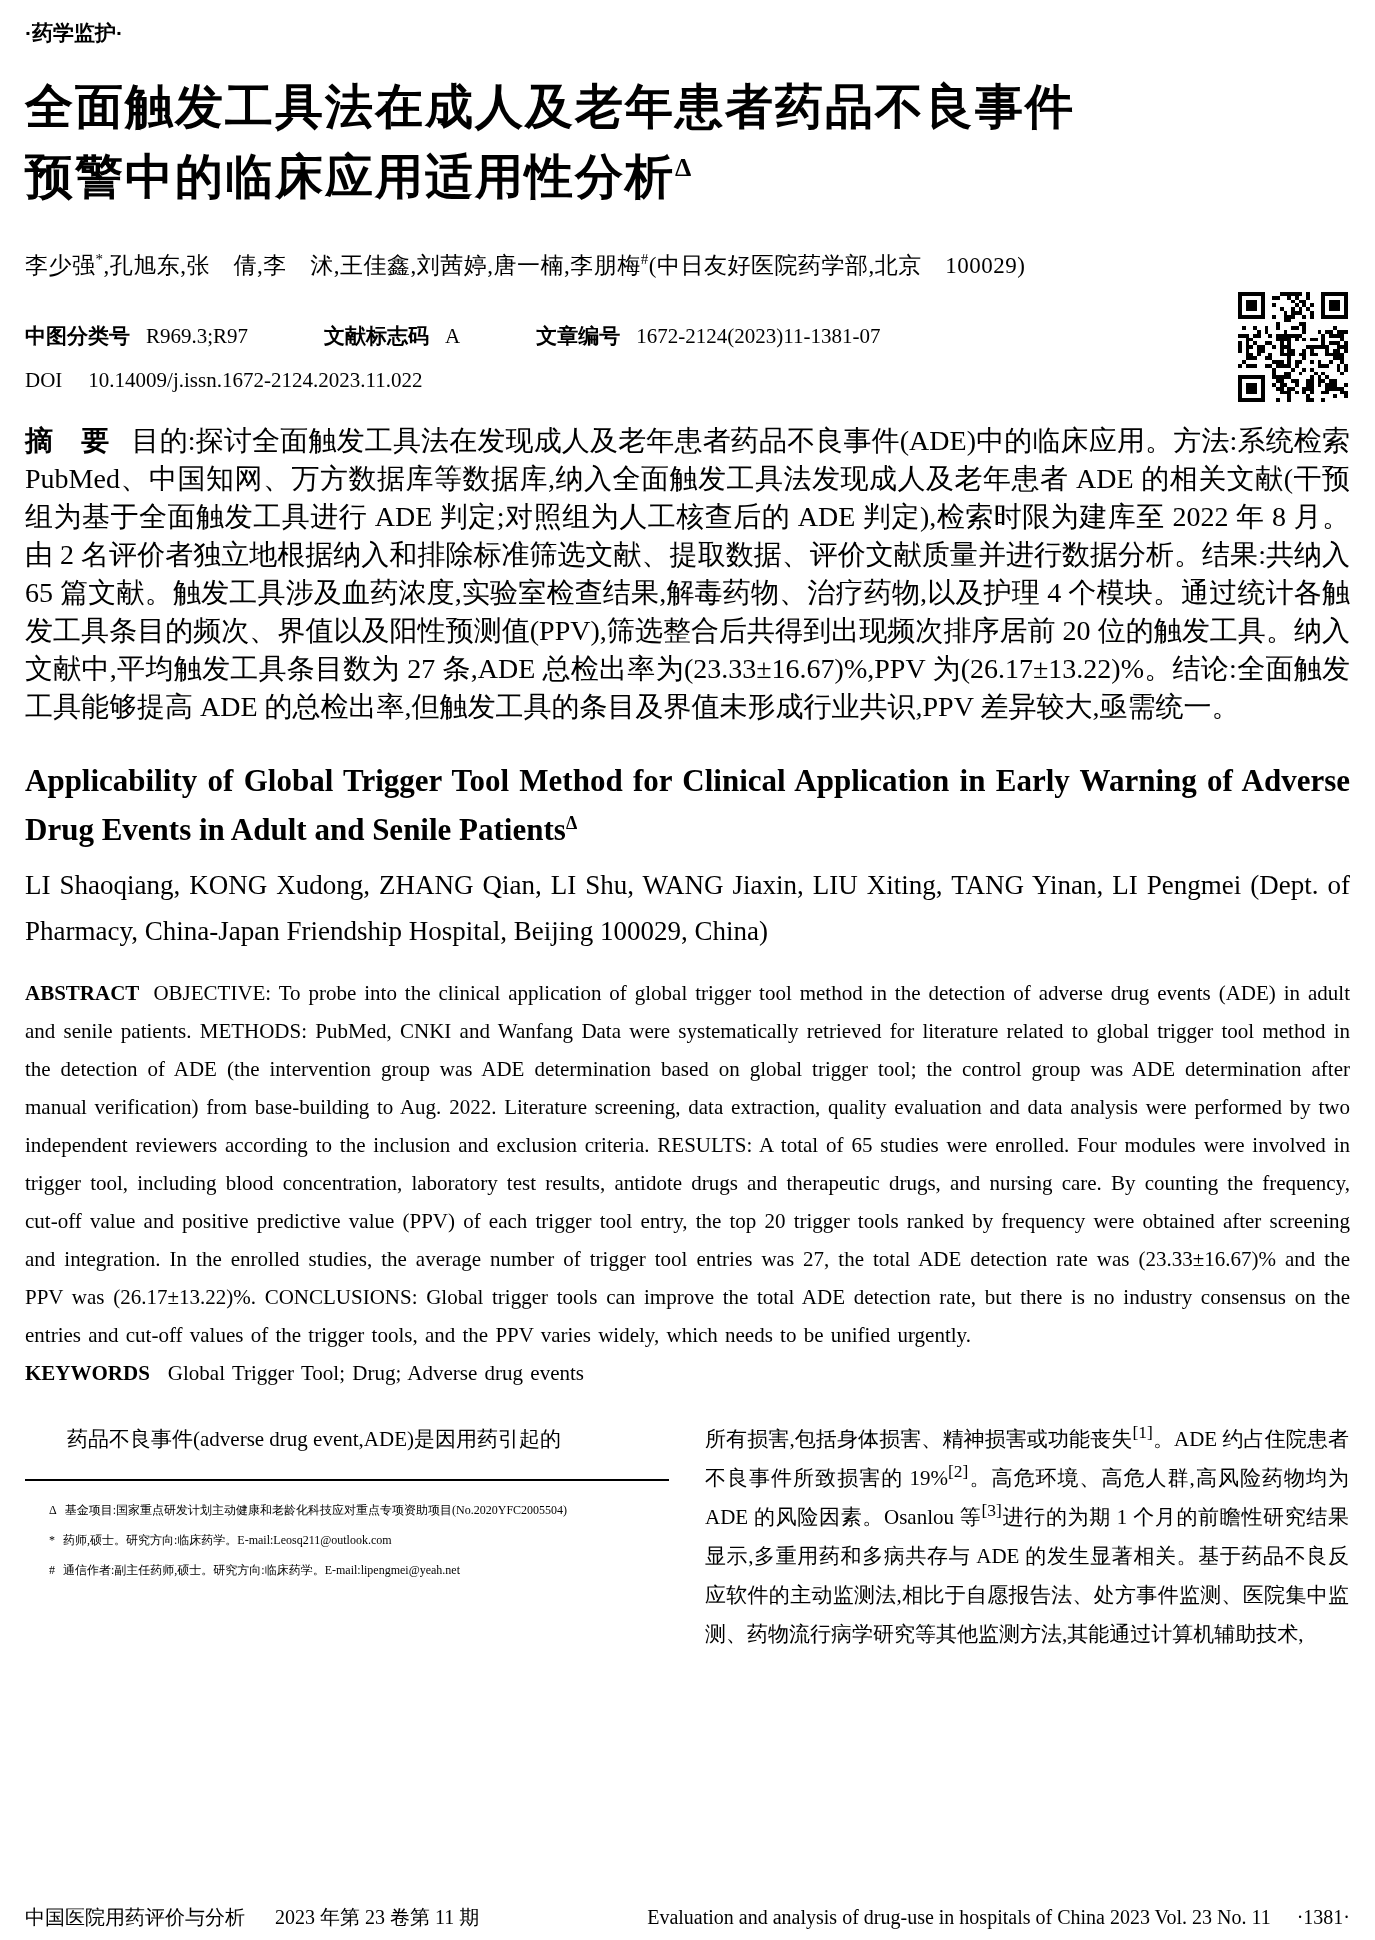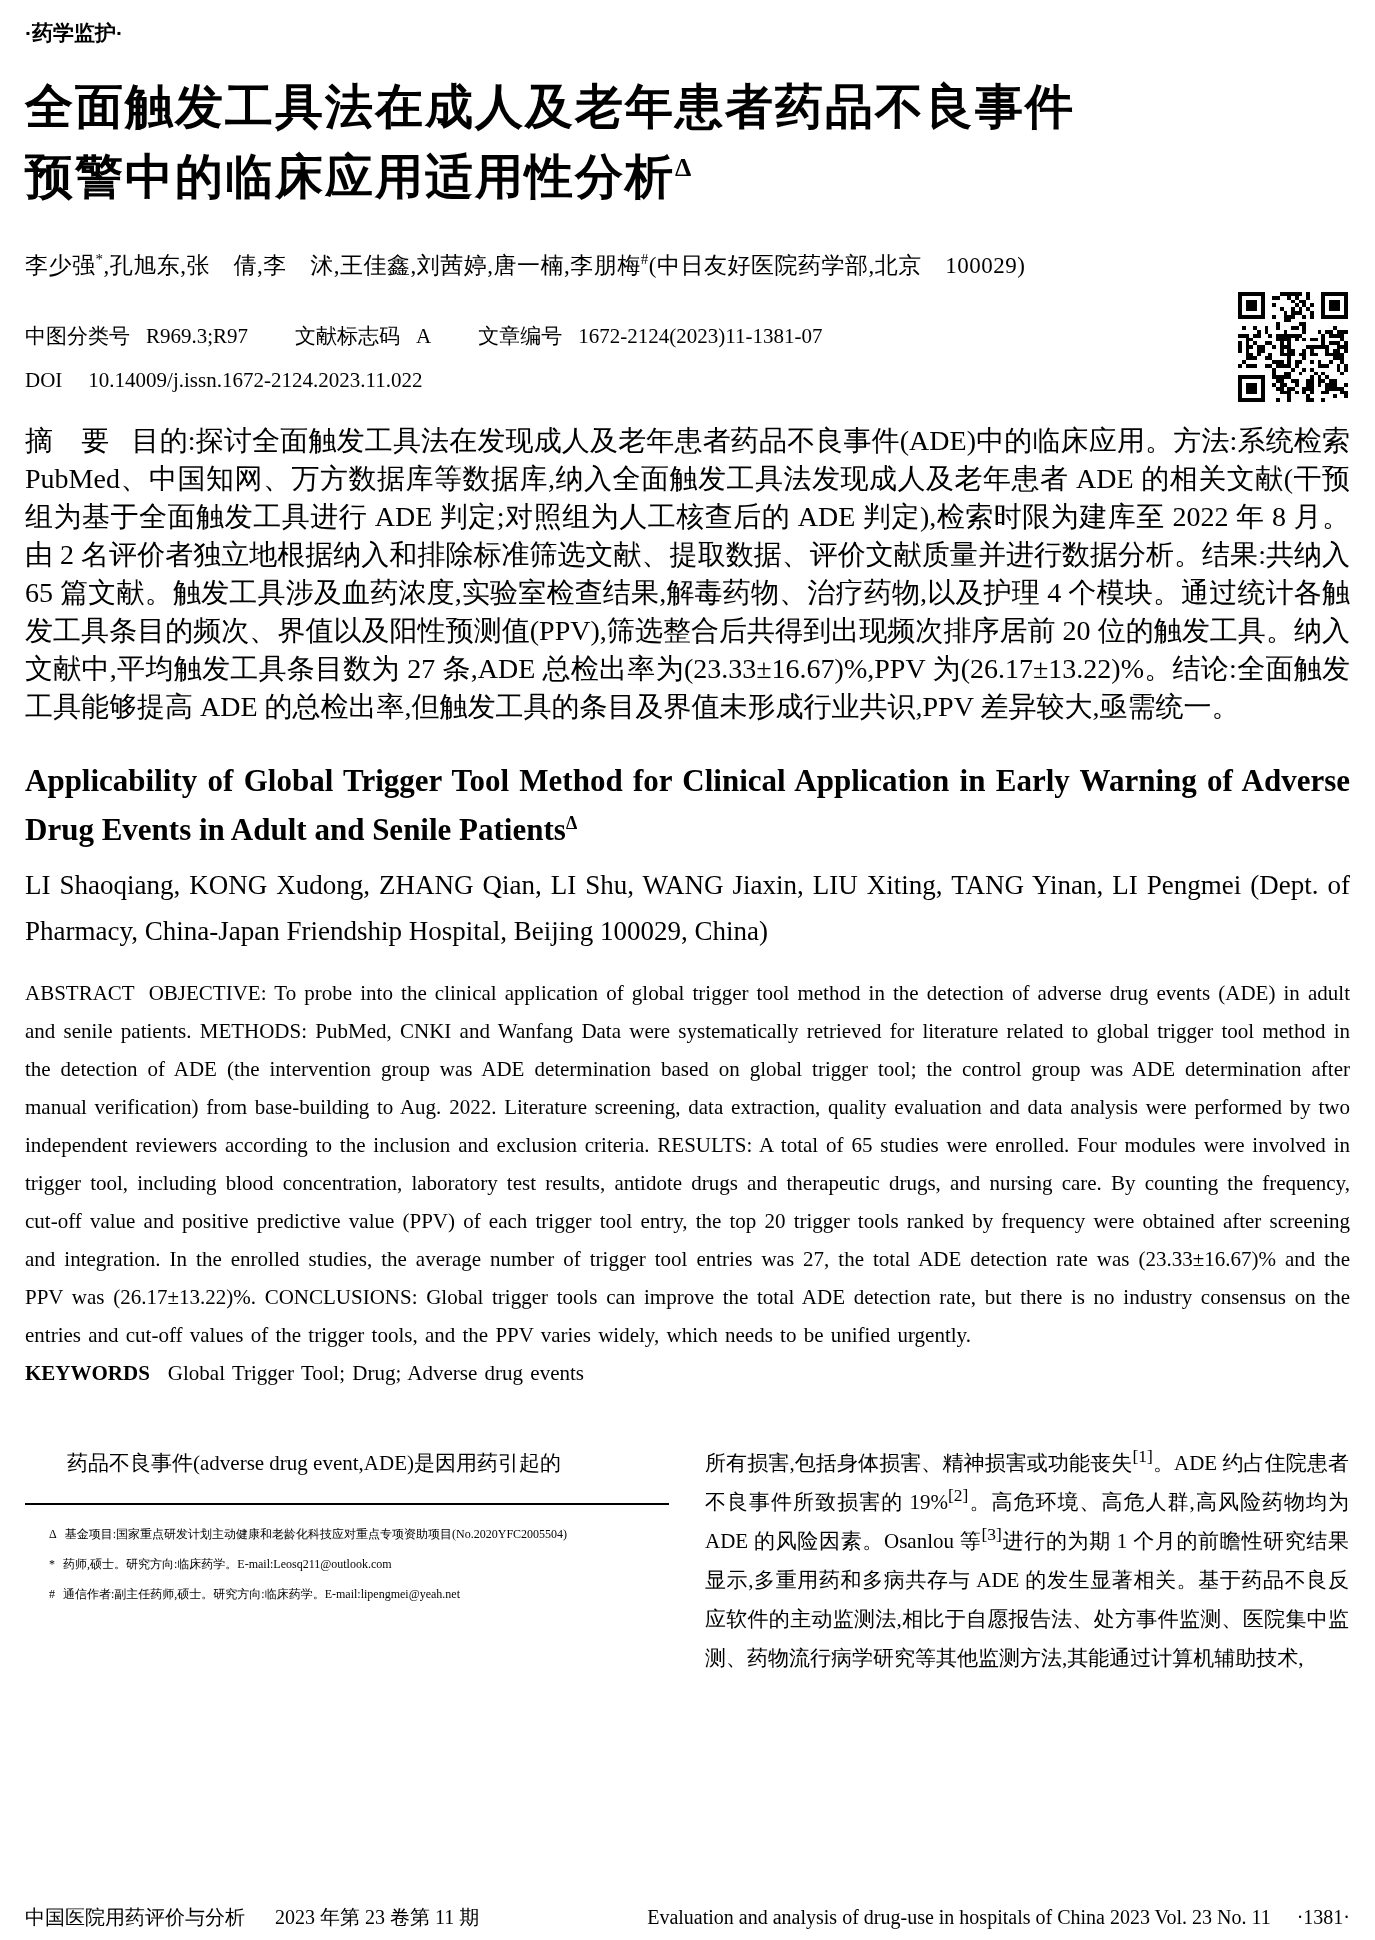--- a/index.html
+++ b/index.html
@@ -1,43 +1,43 @@
 <!DOCTYPE html>
 <html><head>
 <meta charset="utf-8">
 <style>
   html,body{margin:0;padding:0;background:#e8e8e8;}
   .page{
     position:relative;width:1375px;height:1940px;margin:0 auto;background:#ffffff;
     color:#000;box-sizing:border-box;padding:20px 25px 8px 25px;overflow:hidden;
     font-family:"Liberation Serif","DejaVu Serif",serif;
   }
-  .hei{font-family:"Liberation Sans","DejaVu Sans",sans-serif;font-weight:normal;}
+  .hei{font-family:"Liberation Sans","DejaVu Sans",sans-serif;font-weight:bold;}
   .section-tag{font-family:"Liberation Sans","DejaVu Sans",sans-serif;font-weight:bold;font-size:21px;line-height:26px;}
   .title-cn{margin:26px 0 0 0;font-size:48px;font-weight:700;line-height:70px;letter-spacing:2px;}
   .title-cn sup{font-size:26px;}
   .authors-cn{margin:38px 0 0 0;font-size:23px;line-height:32px;letter-spacing:0.5px;}
   .authors-cn sup{font-size:15px;}
   .meta{margin-top:40px;font-size:21px;line-height:28px;}
   .meta .label{margin-right:16px;}
-  .meta .gap{margin-left:47px;}
+  .meta .gap{margin-left:76px;}
   .meta-row2{margin-top:16px;}
   .qr{position:absolute;top:292px;left:1238px;width:110px;height:110px;}
   .abstract-cn{margin:28px 0 0 0;font-size:28px;line-height:38px;text-align:justify;}
   .abstract-cn .ab-label{margin-right:22px;}
   .keywords-cn{margin:0;font-size:21px;line-height:38px;}
   .keywords-cn .kw-label{margin-right:26px;}
   .title-en{margin:30px 0 0 0;font-size:31px;font-weight:bold;line-height:49px;text-align:justify;}
   .title-en sup{font-size:18px;}
   .authors-en{margin:8px 0 0 0;font-size:27px;line-height:46px;text-align:justify;font-weight:normal;}
   .abstract-en{margin:20px 0 0 0;font-size:21px;line-height:38px;text-align:justify;word-spacing:2px;}
   .abstract-en .ab-label{margin-right:14px;}
   .keywords-en{margin:0;font-size:21px;line-height:38px;word-spacing:2px;}
   .keywords-en .kw-label{margin-right:18px;}
-  .columns{display:flex;gap:36px;margin-top:52px;}
+  .columns{display:flex;gap:36px;margin-top:28px;}
   .col{width:644px;font-size:21px;line-height:39px;text-align:justify;}
   .col-left .intro{margin:0;text-indent:2em;}
   .footnotes{border-top:2px solid #000;margin-top:20px;padding-top:14px;font-size:12px;line-height:30px;}
   .footnotes p{margin:0;text-indent:2em;text-align:justify;}
   .footnotes .fn-marker{margin-right:8px;}
   sup{line-height:0;}
   .page-footer{
     position:absolute;left:25px;right:25px;bottom:9px;
     display:flex;justify-content:space-between;align-items:baseline;font-size:20px;line-height:28px;
   }

